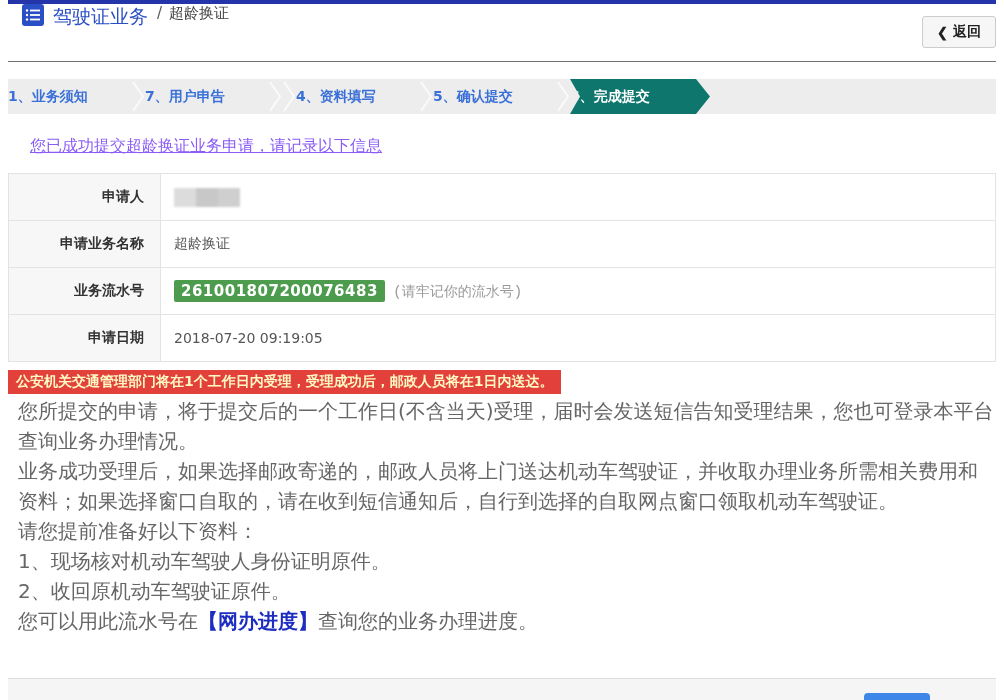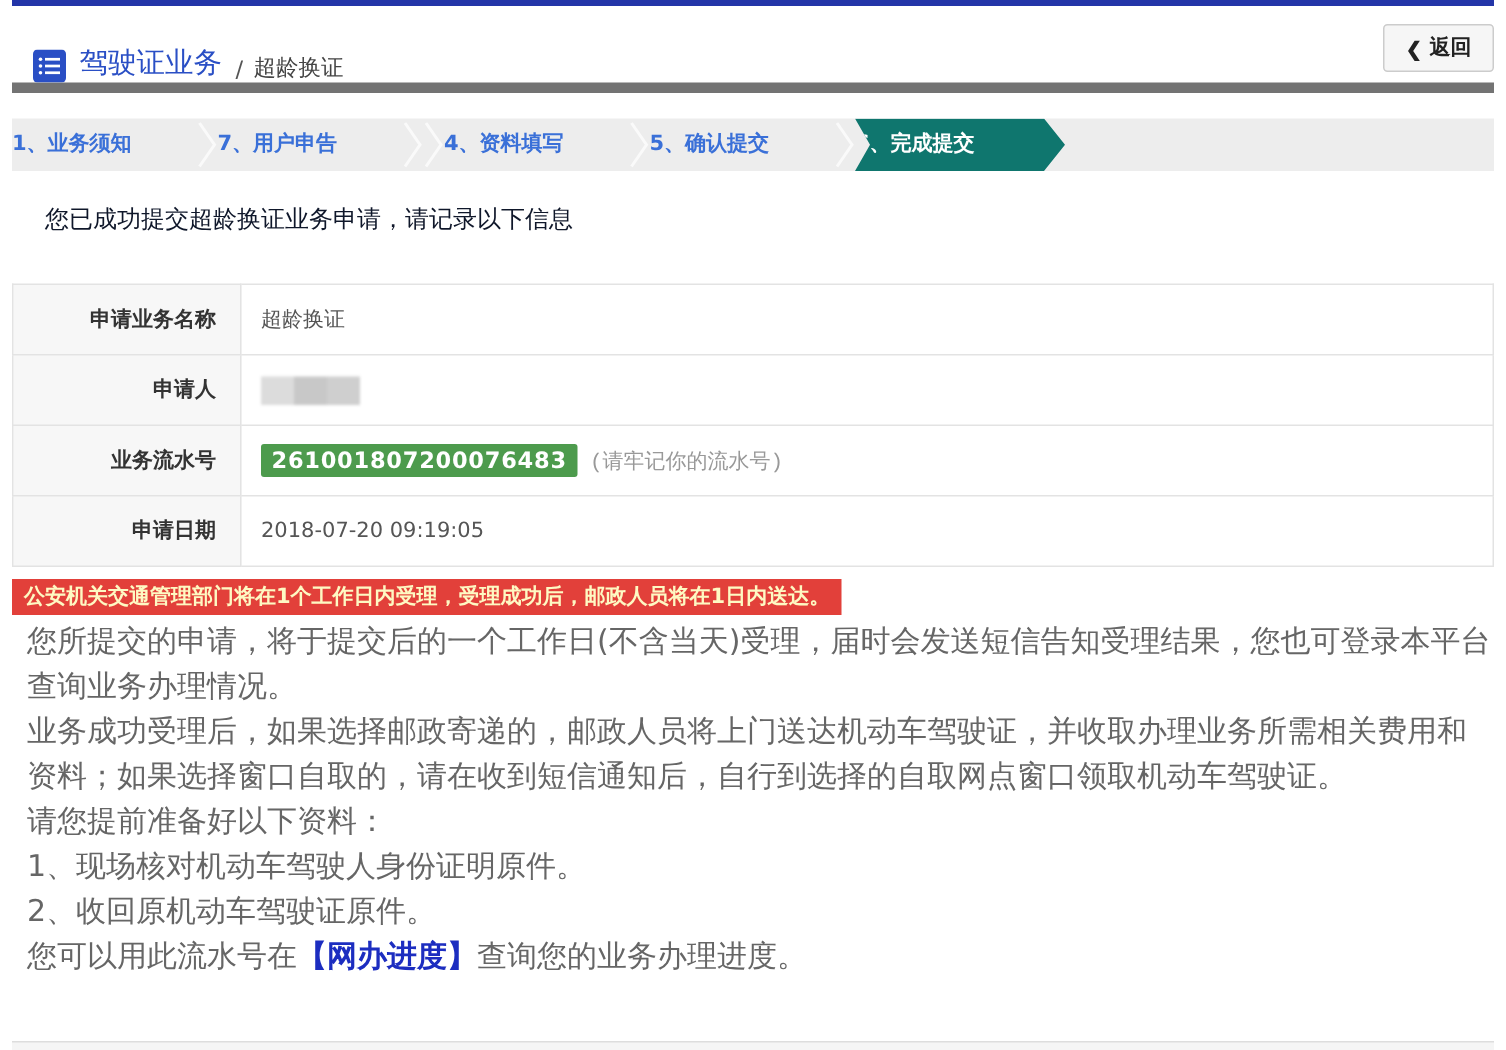--- a/index.html
+++ b/index.html
@@ -5,21 +5,21 @@
   * { box-sizing: border-box; }
   html,body { margin:0; padding:0; background:#fff; }
   body {
     width:1004px; height:700px; overflow:hidden;
     font-family:"DejaVu Sans","Liberation Sans",sans-serif;
     color:#333; font-size:14px;
   }
   .wrapper { margin:0 8px; width:988px; border-top:4px solid #2335a8; }
 
   
-  .header { position:relative; height:58px; border-bottom:7px solid #737373; display:flex; align-items:flex-end; padding-left:14px; }
+  .header { position:relative; height:58px; border-bottom:1px solid #737373; display:flex; align-items:flex-start; padding-left:14px; }
   .app-icon { width:22px; height:22px; margin-right:9px; flex:none; }
   .crumb-section { color:#2a4fc5; font-size:19px; }
   .crumb-sep { color:#555; font-size:15px; margin:0 7px 0 9px; }
   .crumb-page { color:#444; font-size:15px; }
   .back-btn-top {
     position:absolute; right:0; top:12px; height:32px; padding:0 14px;
     background:#f6f6f6; border:1px solid #ccc; border-radius:3px;
     font-size:14px; font-weight:bold; color:#222; cursor:pointer;
     display:flex; align-items:center; gap:5px;
   }
@@ -31,21 +31,21 @@
     width:123px; flex:none; text-align:left; line-height:35px;
     color:#3a70d8; font-weight:bold; font-size:14px;
   }
   .step-sep { width:14px; flex:none; display:flex; align-items:center; }
   .step.active {
     width:140px; background:#0f766e; color:#fff;
     clip-path:polygon(0 0, calc(100% - 14px) 0, 100% 50%, calc(100% - 14px) 100%, 0 100%, 10px 50%);
   }
 
   
-  .success-msg { margin:22px 0 32px; padding-left:22px; font-size:16px; color:#0f172a; }
+  .success-msg { margin:22px 0 16px; padding-left:22px; font-size:16px; color:#8b5cf6;text-decoration:underline; }
 
   
   .info-table { width:100%; border-collapse:collapse; }
   .info-table td { border:1px solid #e3e3e3; height:47px; font-size:14px; }
   .info-table td.label {
     width:152px; background:#f7f7f7; text-align:right; padding-right:16px;
     font-weight:bold; color:#333;
   }
   .info-table td.value { padding-left:13px; color:#555; }
   .redacted { display:inline-flex; filter:blur(1.2px); vertical-align:middle; }
@@ -137,32 +137,32 @@
     <div class="step active">6、完成提交</div>
   </div>
 
   
   <div class="success-msg">您已成功提交超龄换证业务申请，请记录以下信息</div>
 
   
   <table class="info-table">
     <tbody>
       <tr>
-        <td class="label">申请业务名称</td>
-        <td class="value">超龄换证</td>
-      </tr>
-      <tr>
         <td class="label">申请人</td>
         <td class="value">
           <span class="redacted">
               <i></i>
               <i></i>
               <i></i>
             </span>
         </td>
+      </tr>
+      <tr>
+        <td class="label">申请业务名称</td>
+        <td class="value">超龄换证</td>
       </tr>
       <tr>
         <td class="label">业务流水号</td>
         <td class="value">
           <span class="serial-badge">261001807200076483</span>
           <span class="serial-note">(请牢记你的流水号)</span>
         </td>
       </tr>
       <tr>
         <td class="label">申请日期</td>

